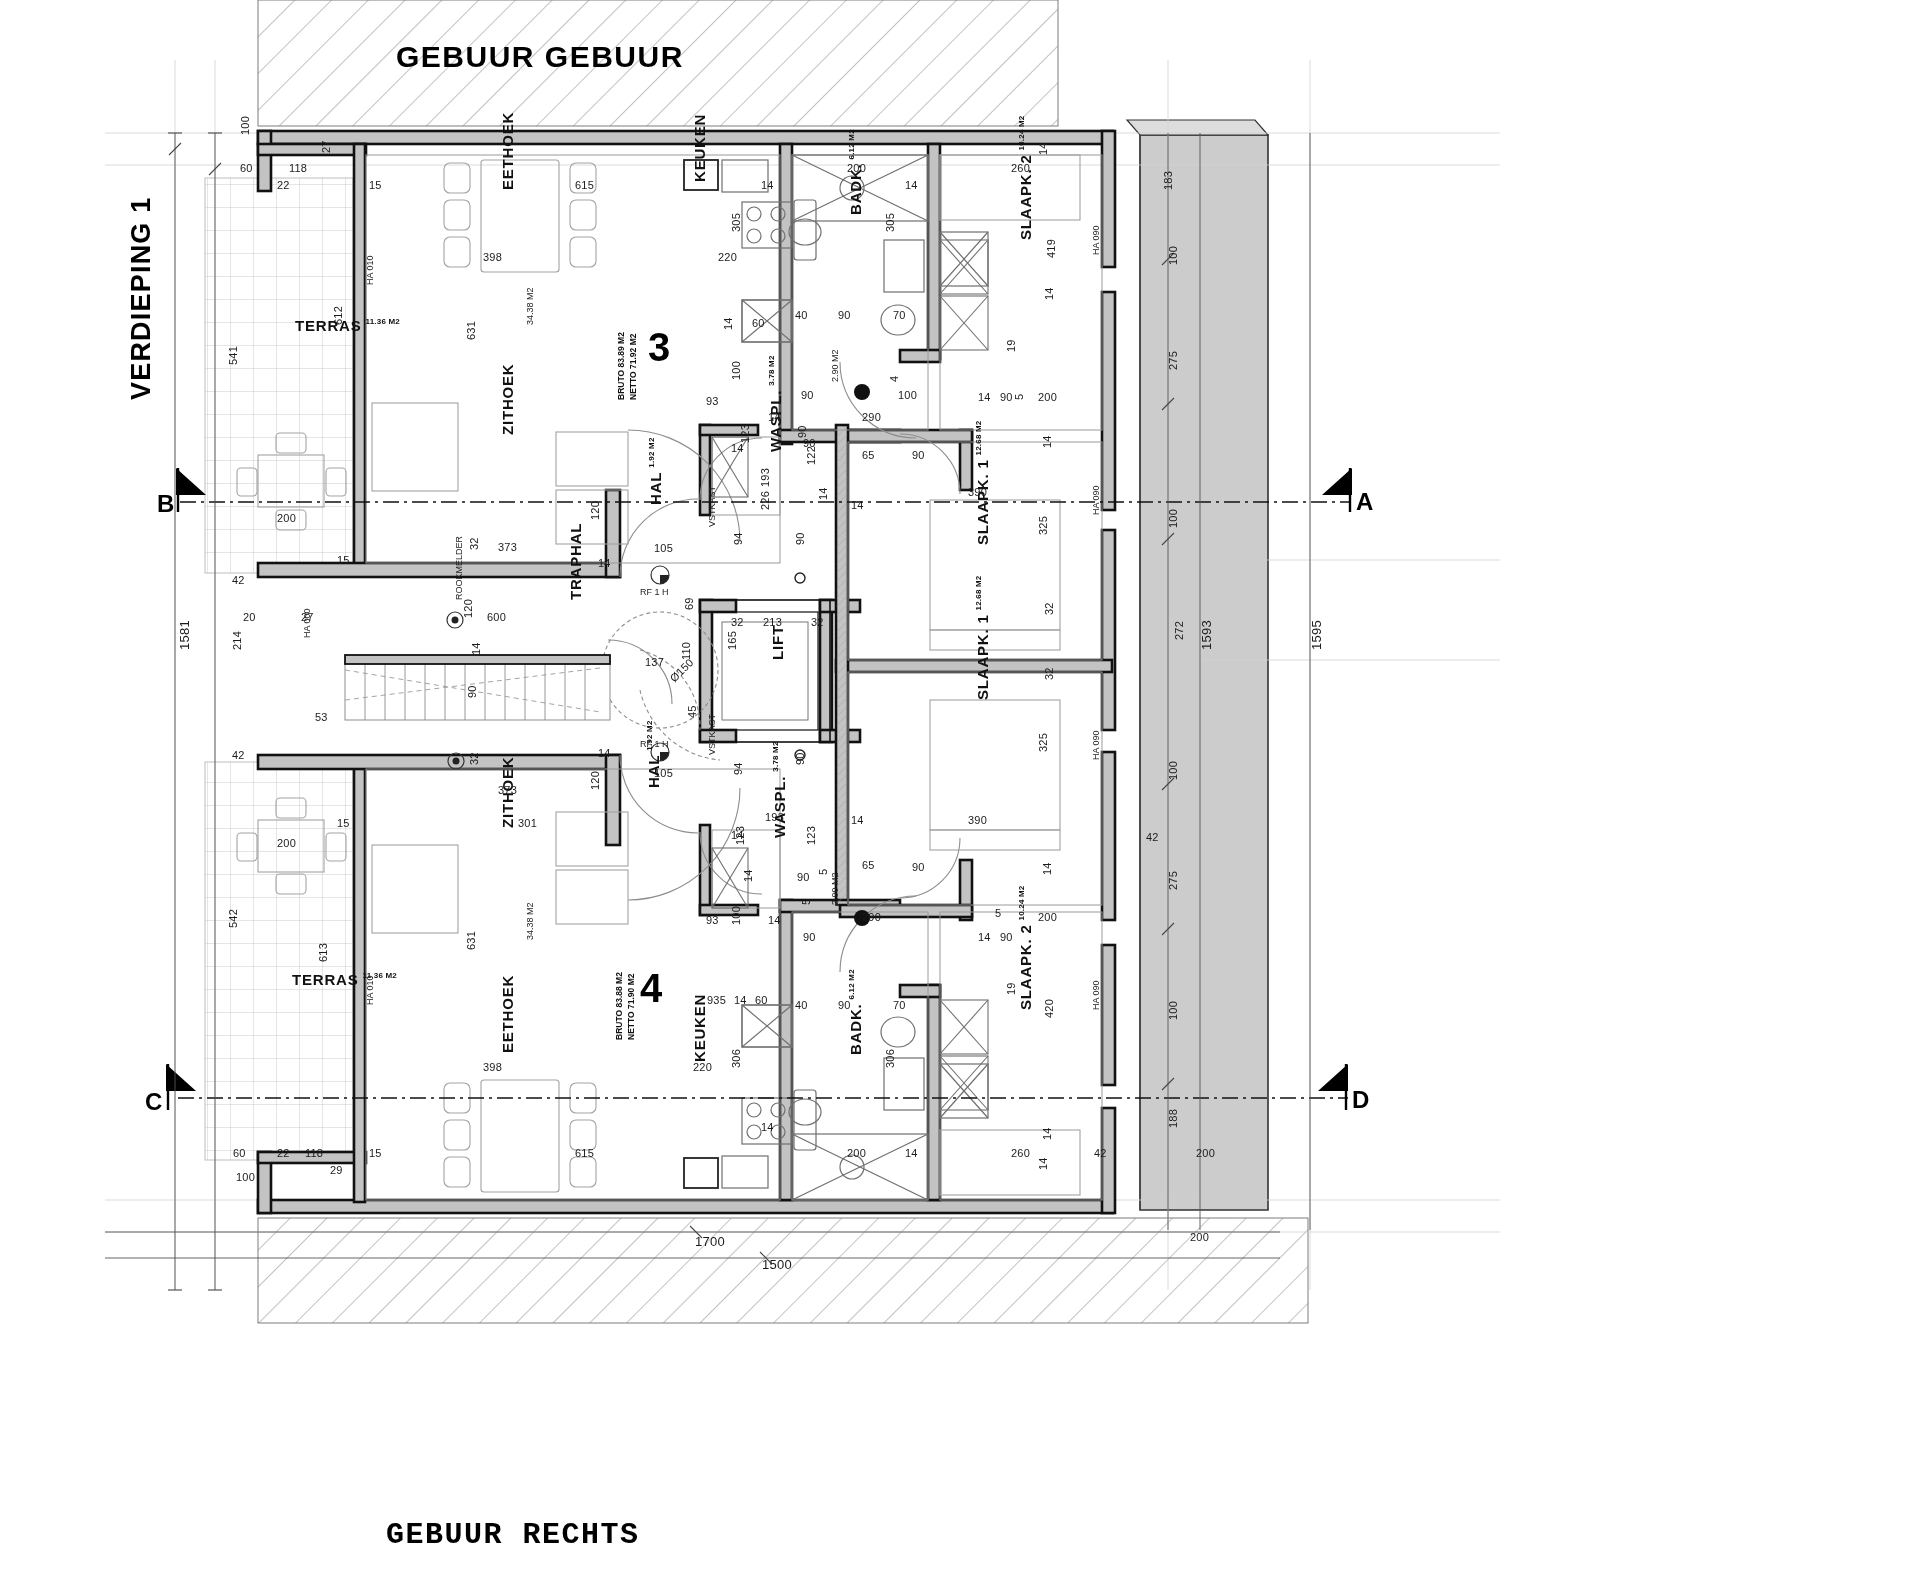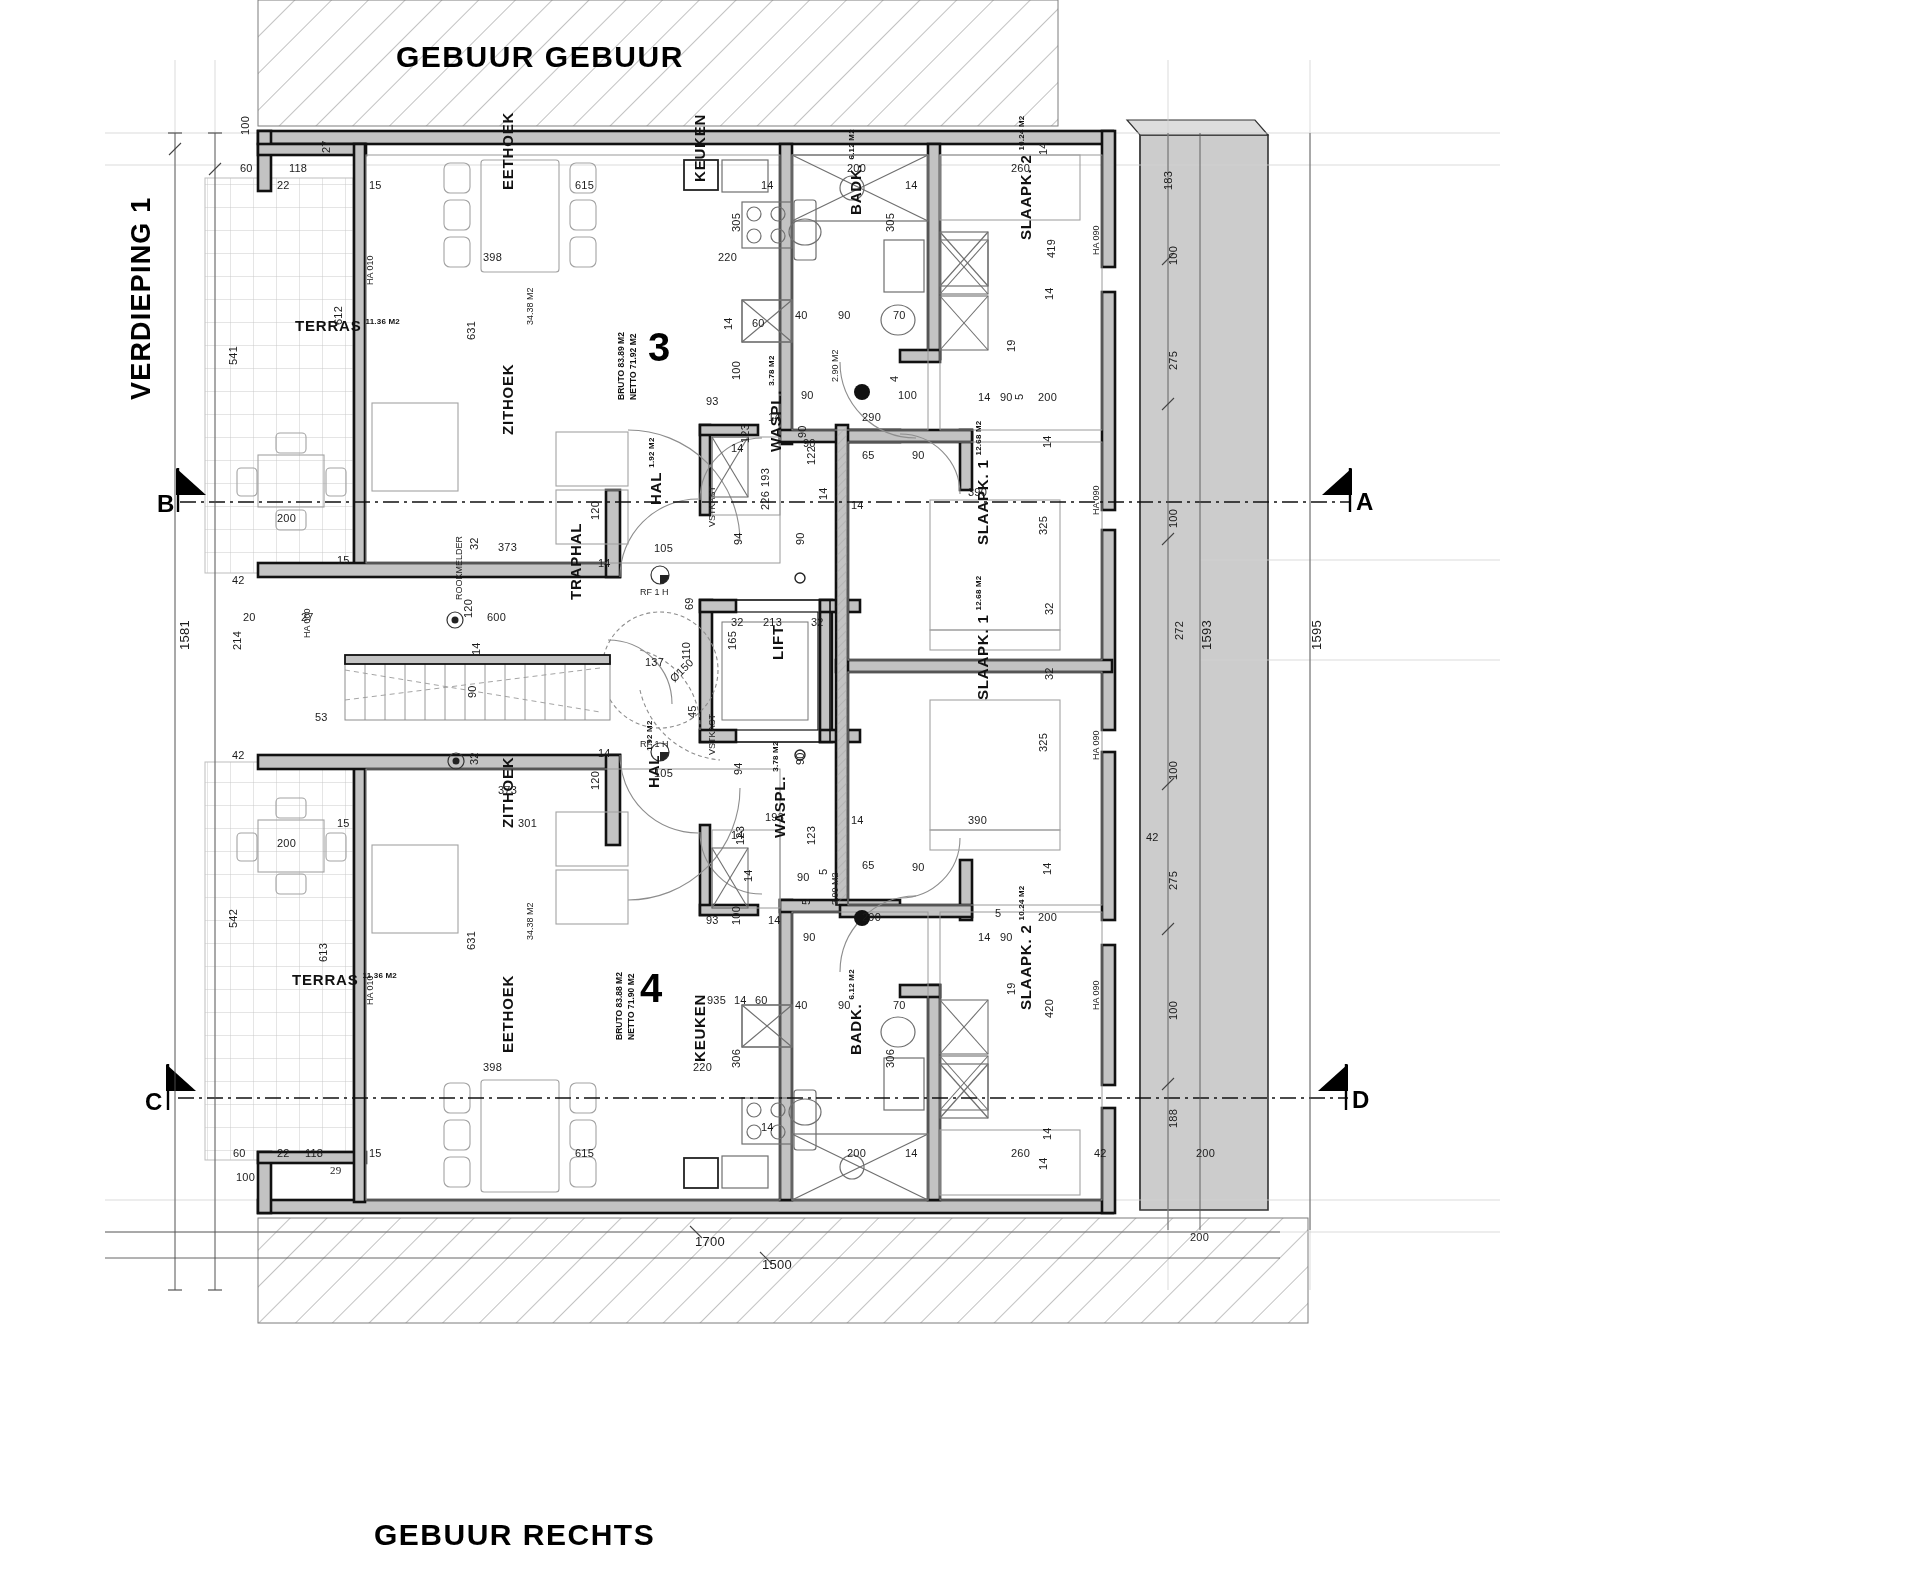--- a/index.html
+++ b/index.html
@@ -443,21 +443,21 @@
       <line x1="1162" y1="935" x2="1174" y2="923"></line>
       <line x1="1162" y1="1090" x2="1174" y2="1078"></line>
       <line x1="690" y1="1226" x2="702" y2="1238"></line>
       <line x1="760" y1="1252" x2="772" y2="1264"></line>
     </g>
   </svg>
 
   <div class="layer">
 
     <div class="txt neighbour-title" style="left:396px; top:42px;">GEBUUR GEBUUR</div>
-    <div class="txt neighbour-title" style="left:374px; top:1520px;">GEBUUR RECHTS</div>
+    <div class="txt neighbour-title" style="left:386px; top:1520px;font-family:Liberation Mono, monospace;">GEBUUR RECHTS</div>
 
     <div class="txt sheet-title rot90" style="left:128px; top:400px;">VERDIEPING 1</div>
 
     <div class="txt section-letter" style="left:157px; top:492px;">B</div>
     <div class="txt section-letter" style="left:1356px; top:490px;">A</div>
     <div class="txt section-letter" style="left:145px; top:1090px;">C</div>
     <div class="txt section-letter" style="left:1352px; top:1088px;">D</div>
 
     <div class="txt apt-number" style="left:648px; top:327px;">3</div>
     <div class="txt apt-meta rot90" style="left:628px; top:400px;">NETTO 71.92 M2</div>
@@ -654,21 +654,21 @@
         <div class="txt dim-sm" style="left: 905px; top: 1148px;">14</div>
         <div class="txt dim-sm" style="left: 1011px; top: 1148px;">260</div>
         <div class="txt dim-sm" style="left: 1094px; top: 1148px;">42</div>
         <div class="txt dim-sm rot90" style="left: 1038px; top: 1170px;">14</div>
         <div class="txt dim-sm rot90" style="left: 1168px; top: 1128px;">188</div>
         <div class="txt dim-sm" style="left: 1196px; top: 1148px;">200</div>
         <div class="txt dim-sm" style="left: 1190px; top: 1232px;">200</div>
         <div class="txt dim-sm" style="left: 233px; top: 1148px;">60</div>
         <div class="txt dim-sm" style="left: 277px; top: 1148px;">22</div>
         <div class="txt dim-sm" style="left: 305px; top: 1148px;">118</div>
-        <div class="txt dim-sm" style="left: 330px; top: 1165px; font-family: Liberation Serif, serif;">29</div>
+        <div class="txt dim-sm" style="left: 330px; top: 1165px;">29</div>
         <div class="txt dim-sm" style="left: 369px; top: 1148px;">15</div>
         <div class="txt dim-sm" style="left: 236px; top: 1172px;">100</div>
         <div class="txt dim-sm" style="left: 277px; top: 513px;">200</div>
         <div class="txt dim-sm" style="left: 337px; top: 555px;">15</div>
         <div class="txt dim-sm" style="left: 277px; top: 838px;">200</div>
         <div class="txt dim-sm" style="left: 337px; top: 818px;">15</div>
       </div>
 
   </div>
 </div>

